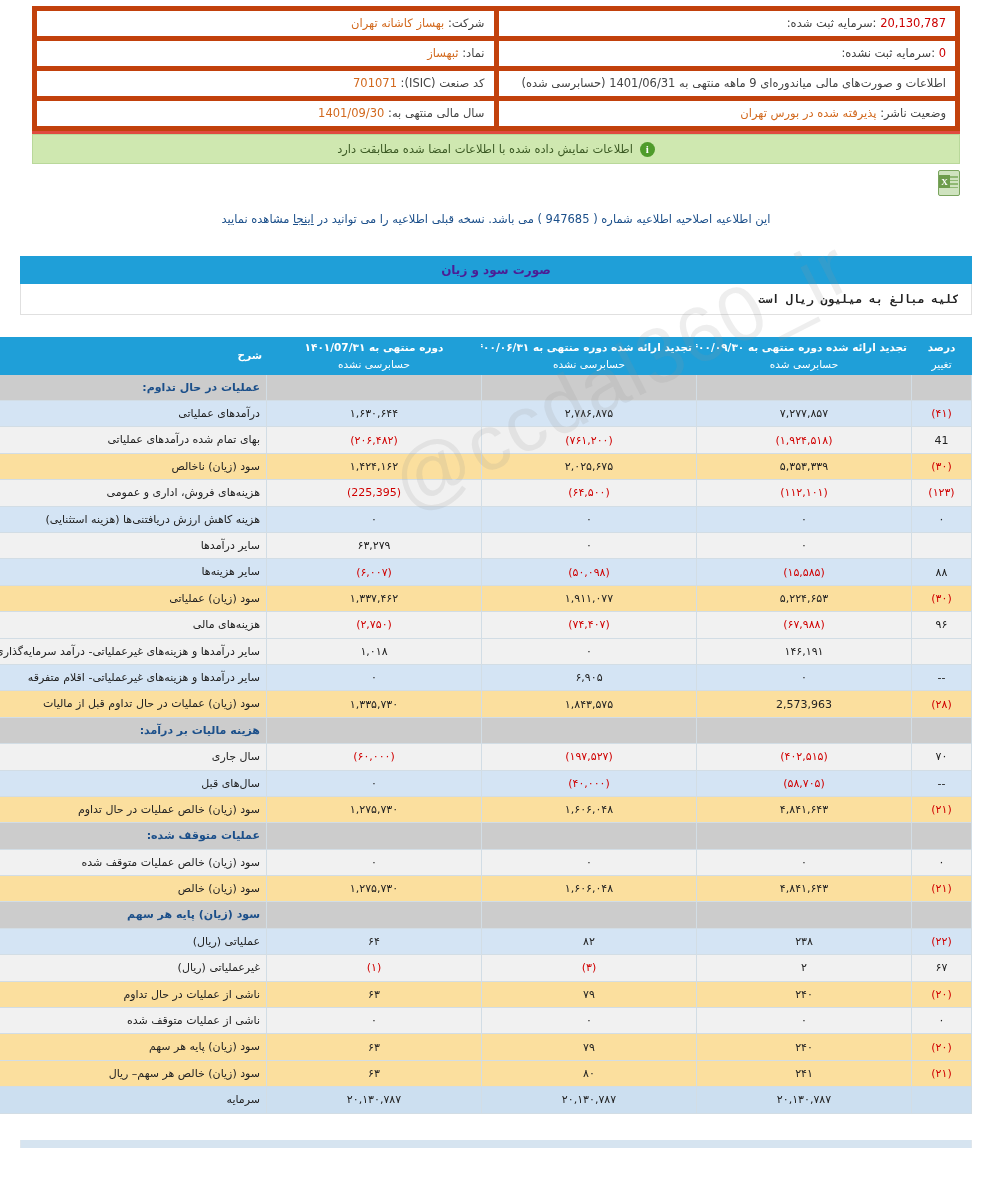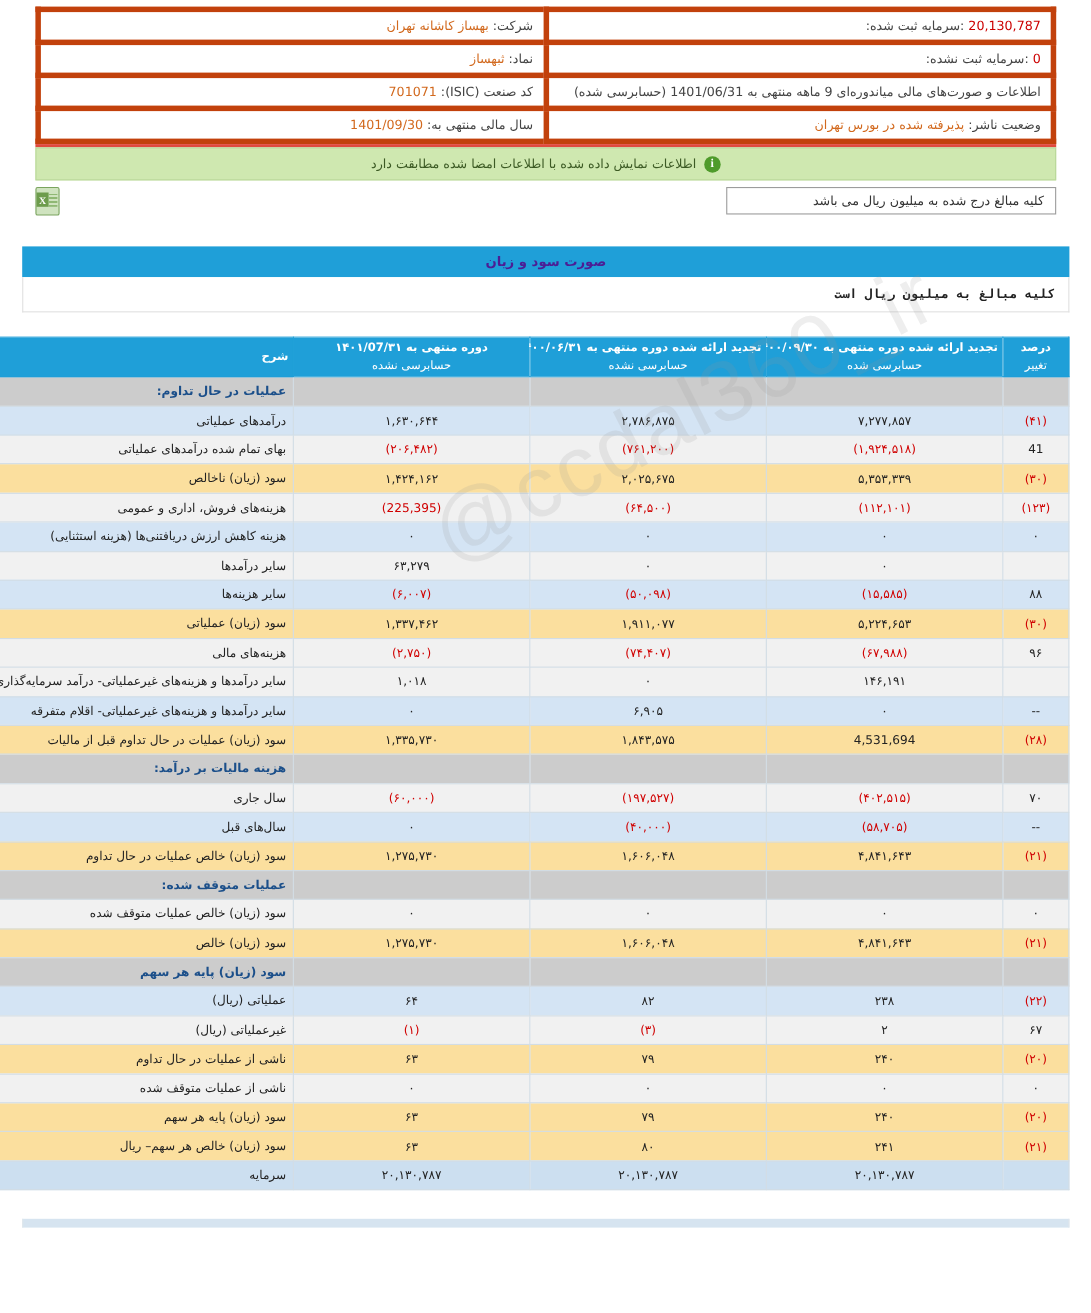--- a/index.html
+++ b/index.html
@@ -235,28 +235,32 @@
   </div>
 
   <div class="redline"></div>
 
   <div class="notice">
     <span class="info-icon">i</span>
     <span>اطلاعات نمایش داده شده با اطلاعات امضا شده مطابقت دارد</span>
   </div>
 
   <div class="row-currency">
-    <div class="currency-box">کلیه مبالغ درج شده به میلیون ریال می باشد</div>
     <div class="excel-icon">
       <span class="sheet"></span>
       <span class="xbox">X</span>
       <span class="lines"></span>
     </div>
   </div>
 
+  <div class="para">
+    <span>این اطلاعیه اصلاحیه اطلاعیه شماره ( 947685 ) می باشد. نسخه قبلی اطلاعیه را می توانید در</span>
+    <a href="#">اینجا</a>
+    <span>مشاهده نمایید</span>
+  </div>
 
   <div class="sec-wrap">
     <div class="sec-bar">صورت سود و زیان</div>
     <div class="sec-sub">کلیه مبالغ به میلیون ریال است</div>
   </div>
 
   <div class="tbl-wrap">
     <table class="fin">
       <thead>
         <tr>
@@ -359,21 +363,21 @@
           </tr>
           <tr class="r-blue">
             <td class="pct posnum">--</td>
             <td class="num posnum">۰</td>
             <td class="num posnum">۶,۹۰۵</td>
             <td class="num posnum">۰</td>
             <td class="desc">سایر درآمدها و هزینه‌های غیرعملیاتی- اقلام متفرقه</td>
           </tr>
           <tr class="r-gold">
             <td class="pct neg">(۲۸)</td>
-            <td class="num posnum">4,531,694</td>
+            <td class="num posnum">2,573,963</td>
             <td class="num posnum">۱,۸۴۳,۵۷۵</td>
             <td class="num posnum">۱,۳۳۵,۷۳۰</td>
             <td class="desc">سود (زیان) عملیات در حال تداوم قبل از مالیات</td>
           </tr>
           <tr class="r-section">
             <td class="pct"></td>
             <td class="num"></td>
             <td class="num"></td>
             <td class="num"></td>
             <td class="desc">هزینه مالیات بر درآمد:</td>

